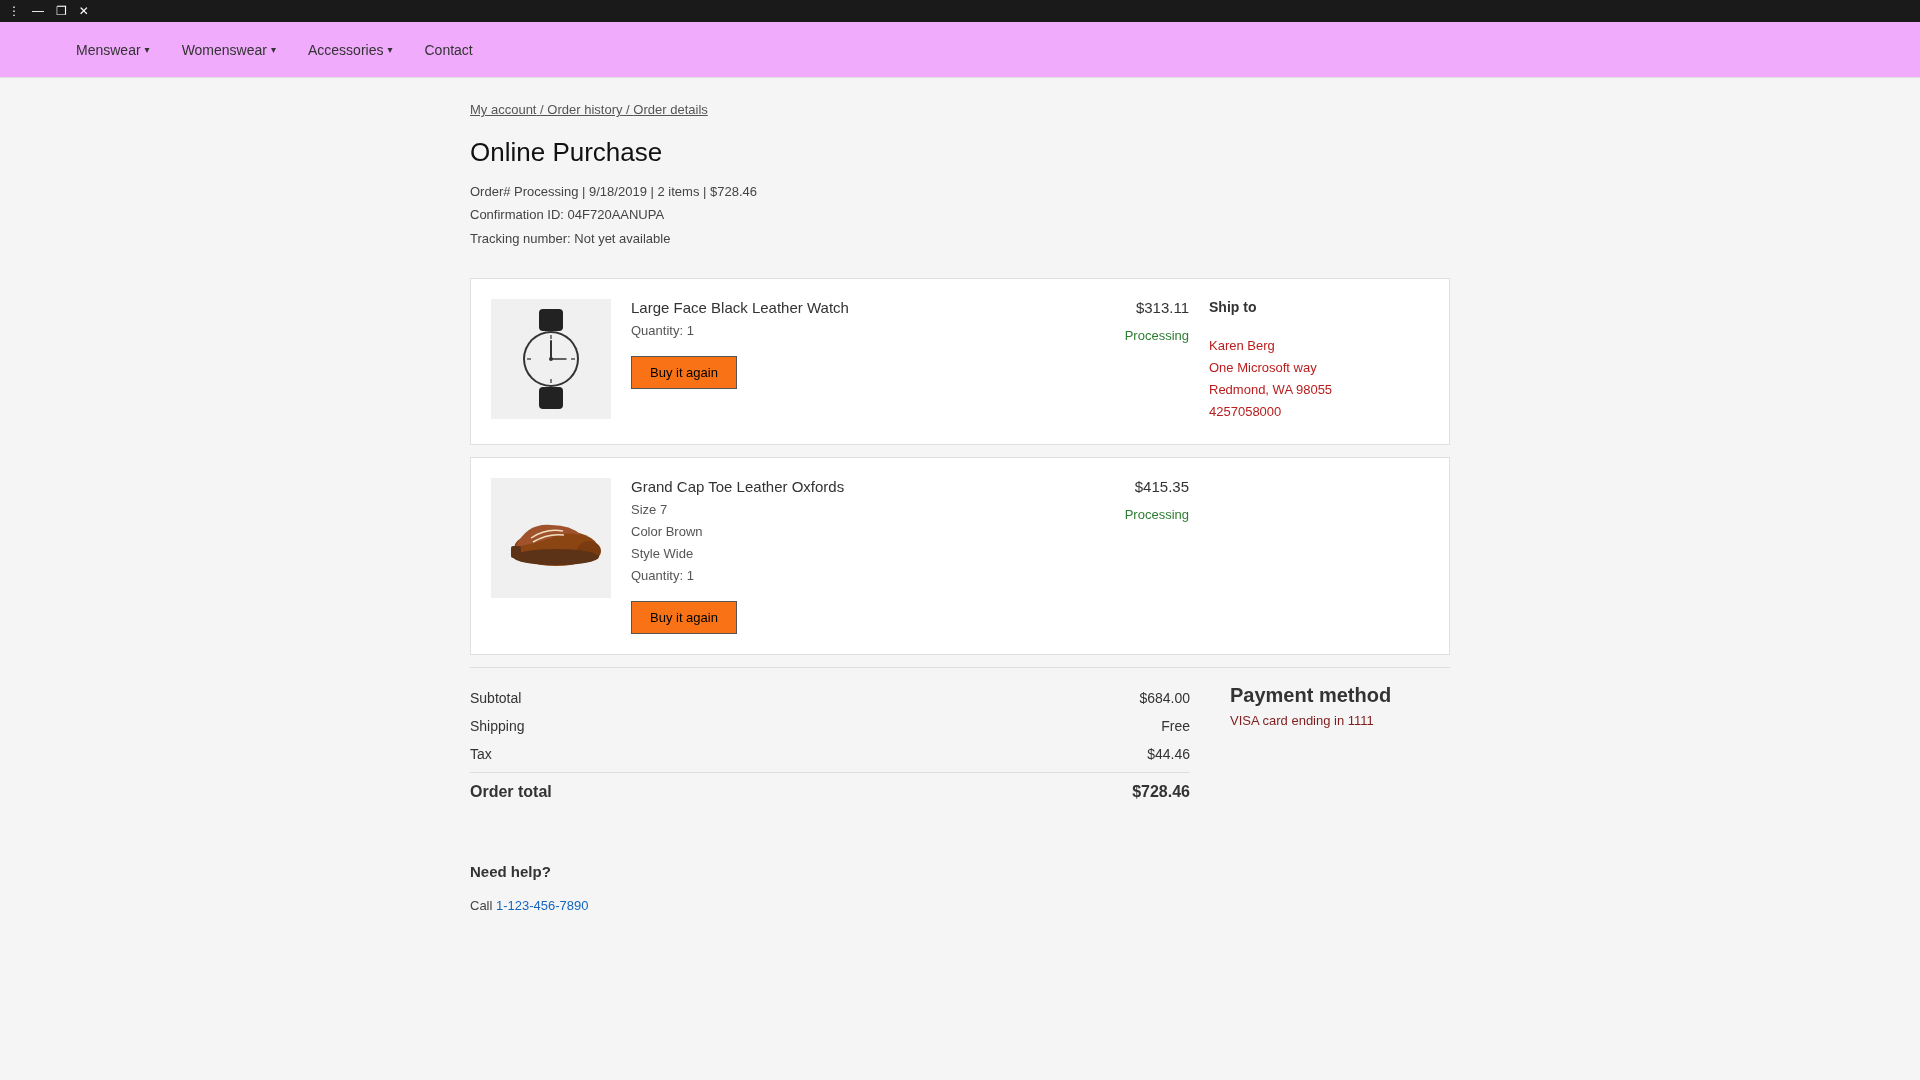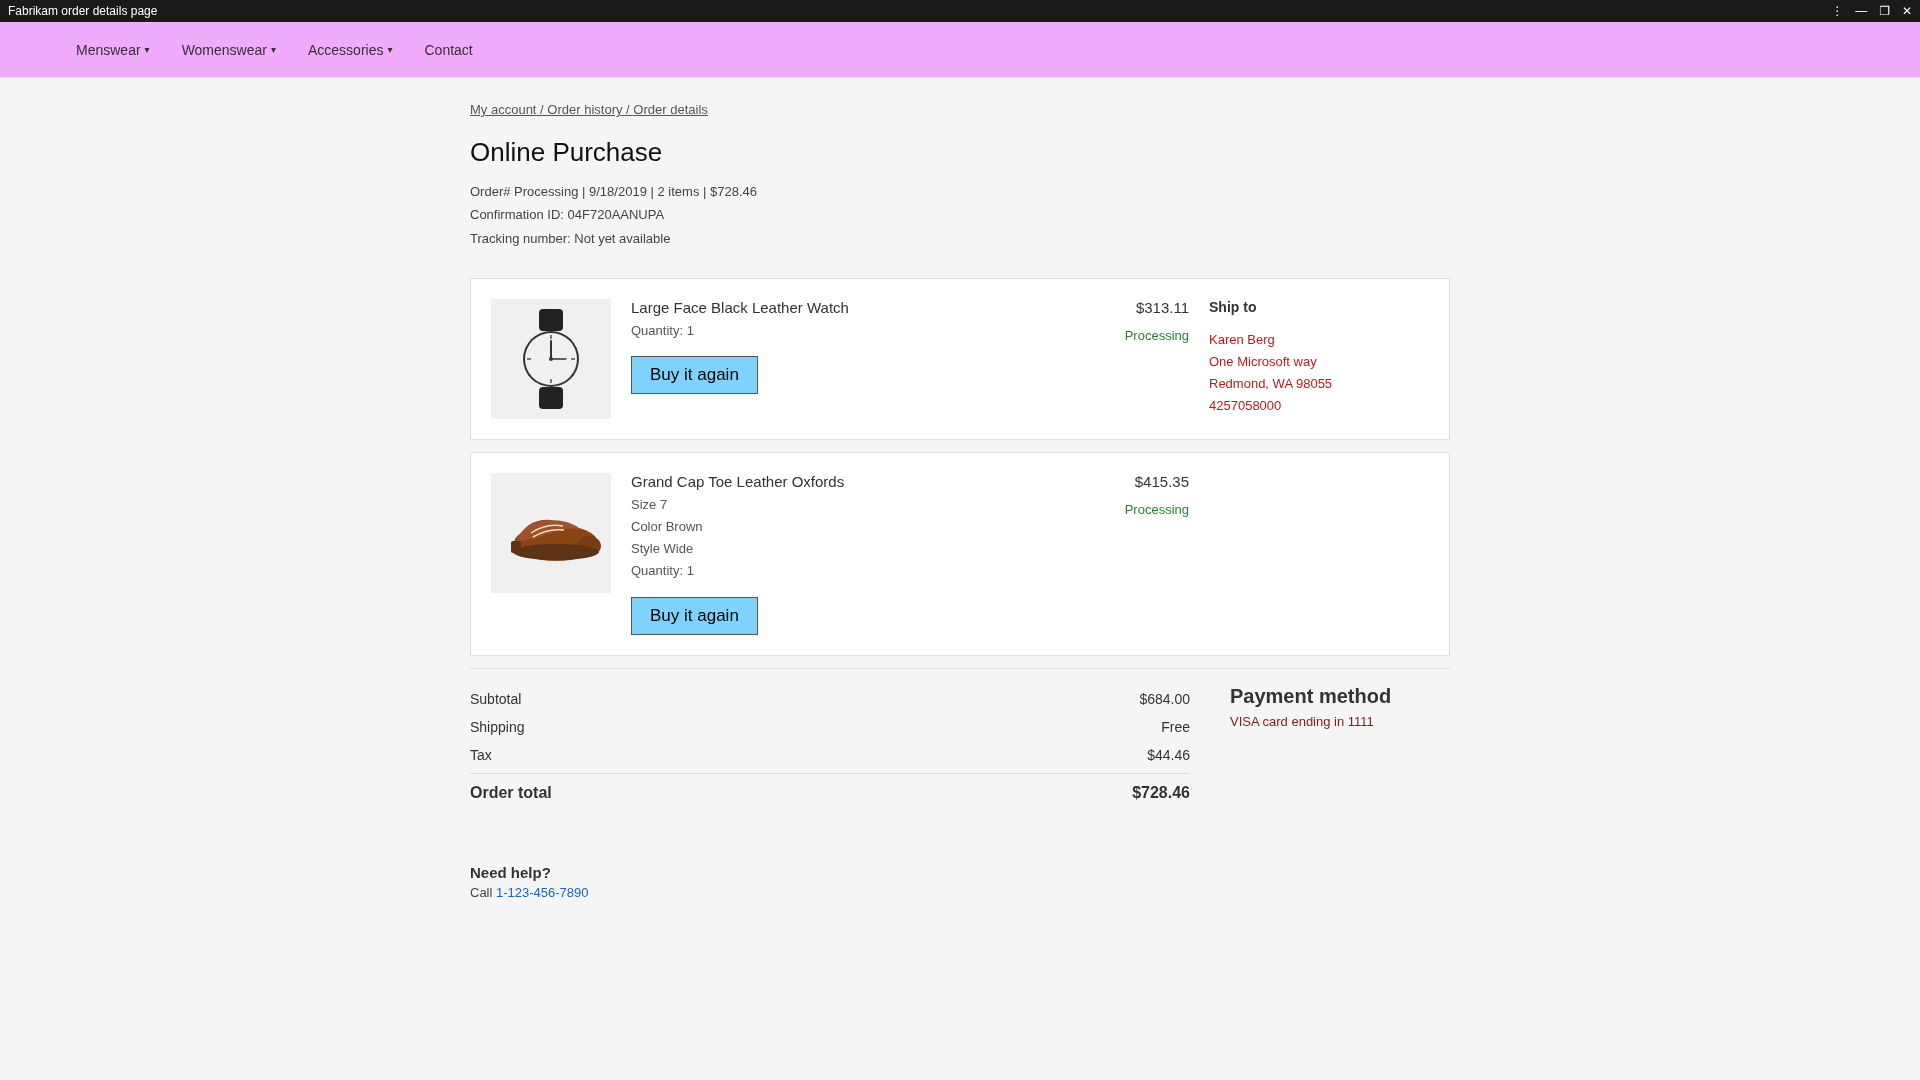--- a/index.html
+++ b/index.html
@@ -102,23 +102,23 @@
       margin-bottom: 4px;
     }
     .item-attr {
       font-size: 13px;
       color: #555;
       line-height: 1.7;
     }
     .buy-again-btn {
       margin-top: 14px;
       padding: 8px 18px;
-      background: #7dd3fc;
+      background: #f97316;
       border: 1px solid #555;
-      font-size: 17px;
+      font-size: 13px;
       cursor: pointer;
     }
     .item-price-col {
       width: 140px;
       text-align: right;
     }
     .item-price {
       font-size: 15px;
       font-weight: 500;
       margin-bottom: 12px;
@@ -126,21 +126,21 @@
     .item-status {
       color: #2e7d32;
       font-size: 13px;
     }
     .ship-to-col {
       width: 220px;
     }
     .ship-to-title {
       font-size: 14px;
       font-weight: 600;
-      margin-bottom: 14px;
+      margin-bottom: 20px;
     }
     .ship-to-address {
       font-size: 13px;
       color: #b91c1c;
       line-height: 1.7;
     }
     .totals-section {
       margin-top: 8px;
       border-top: 1px solid #ddd;
       padding-top: 16px;
@@ -178,35 +178,34 @@
       font-size: 13px;
       color: #7f1d1d;
     }
     .help-section {
       margin-top: 32px;
       padding-top: 24px;
     }
     .help-title {
       font-size: 15px;
       font-weight: 600;
-      margin-bottom: 4px;
+      margin-bottom: 18px;
     }
     .help-text {
       font-size: 13px;
       color: #444;
     }
     .help-text a {
       color: #1565c0;
     }
   </style>
 </head>
 <body>
 
 <div class="titlebar">
-  <span class="titlebar-title">Fabrikam order details page</span>
   <div class="titlebar-controls">
     <span>⋮</span>
     <span>—</span>
     <span>❐</span>
     <span>✕</span>
   </div>
 </div>
 
 <nav class="nav-bar">
   <a class="nav-item">

